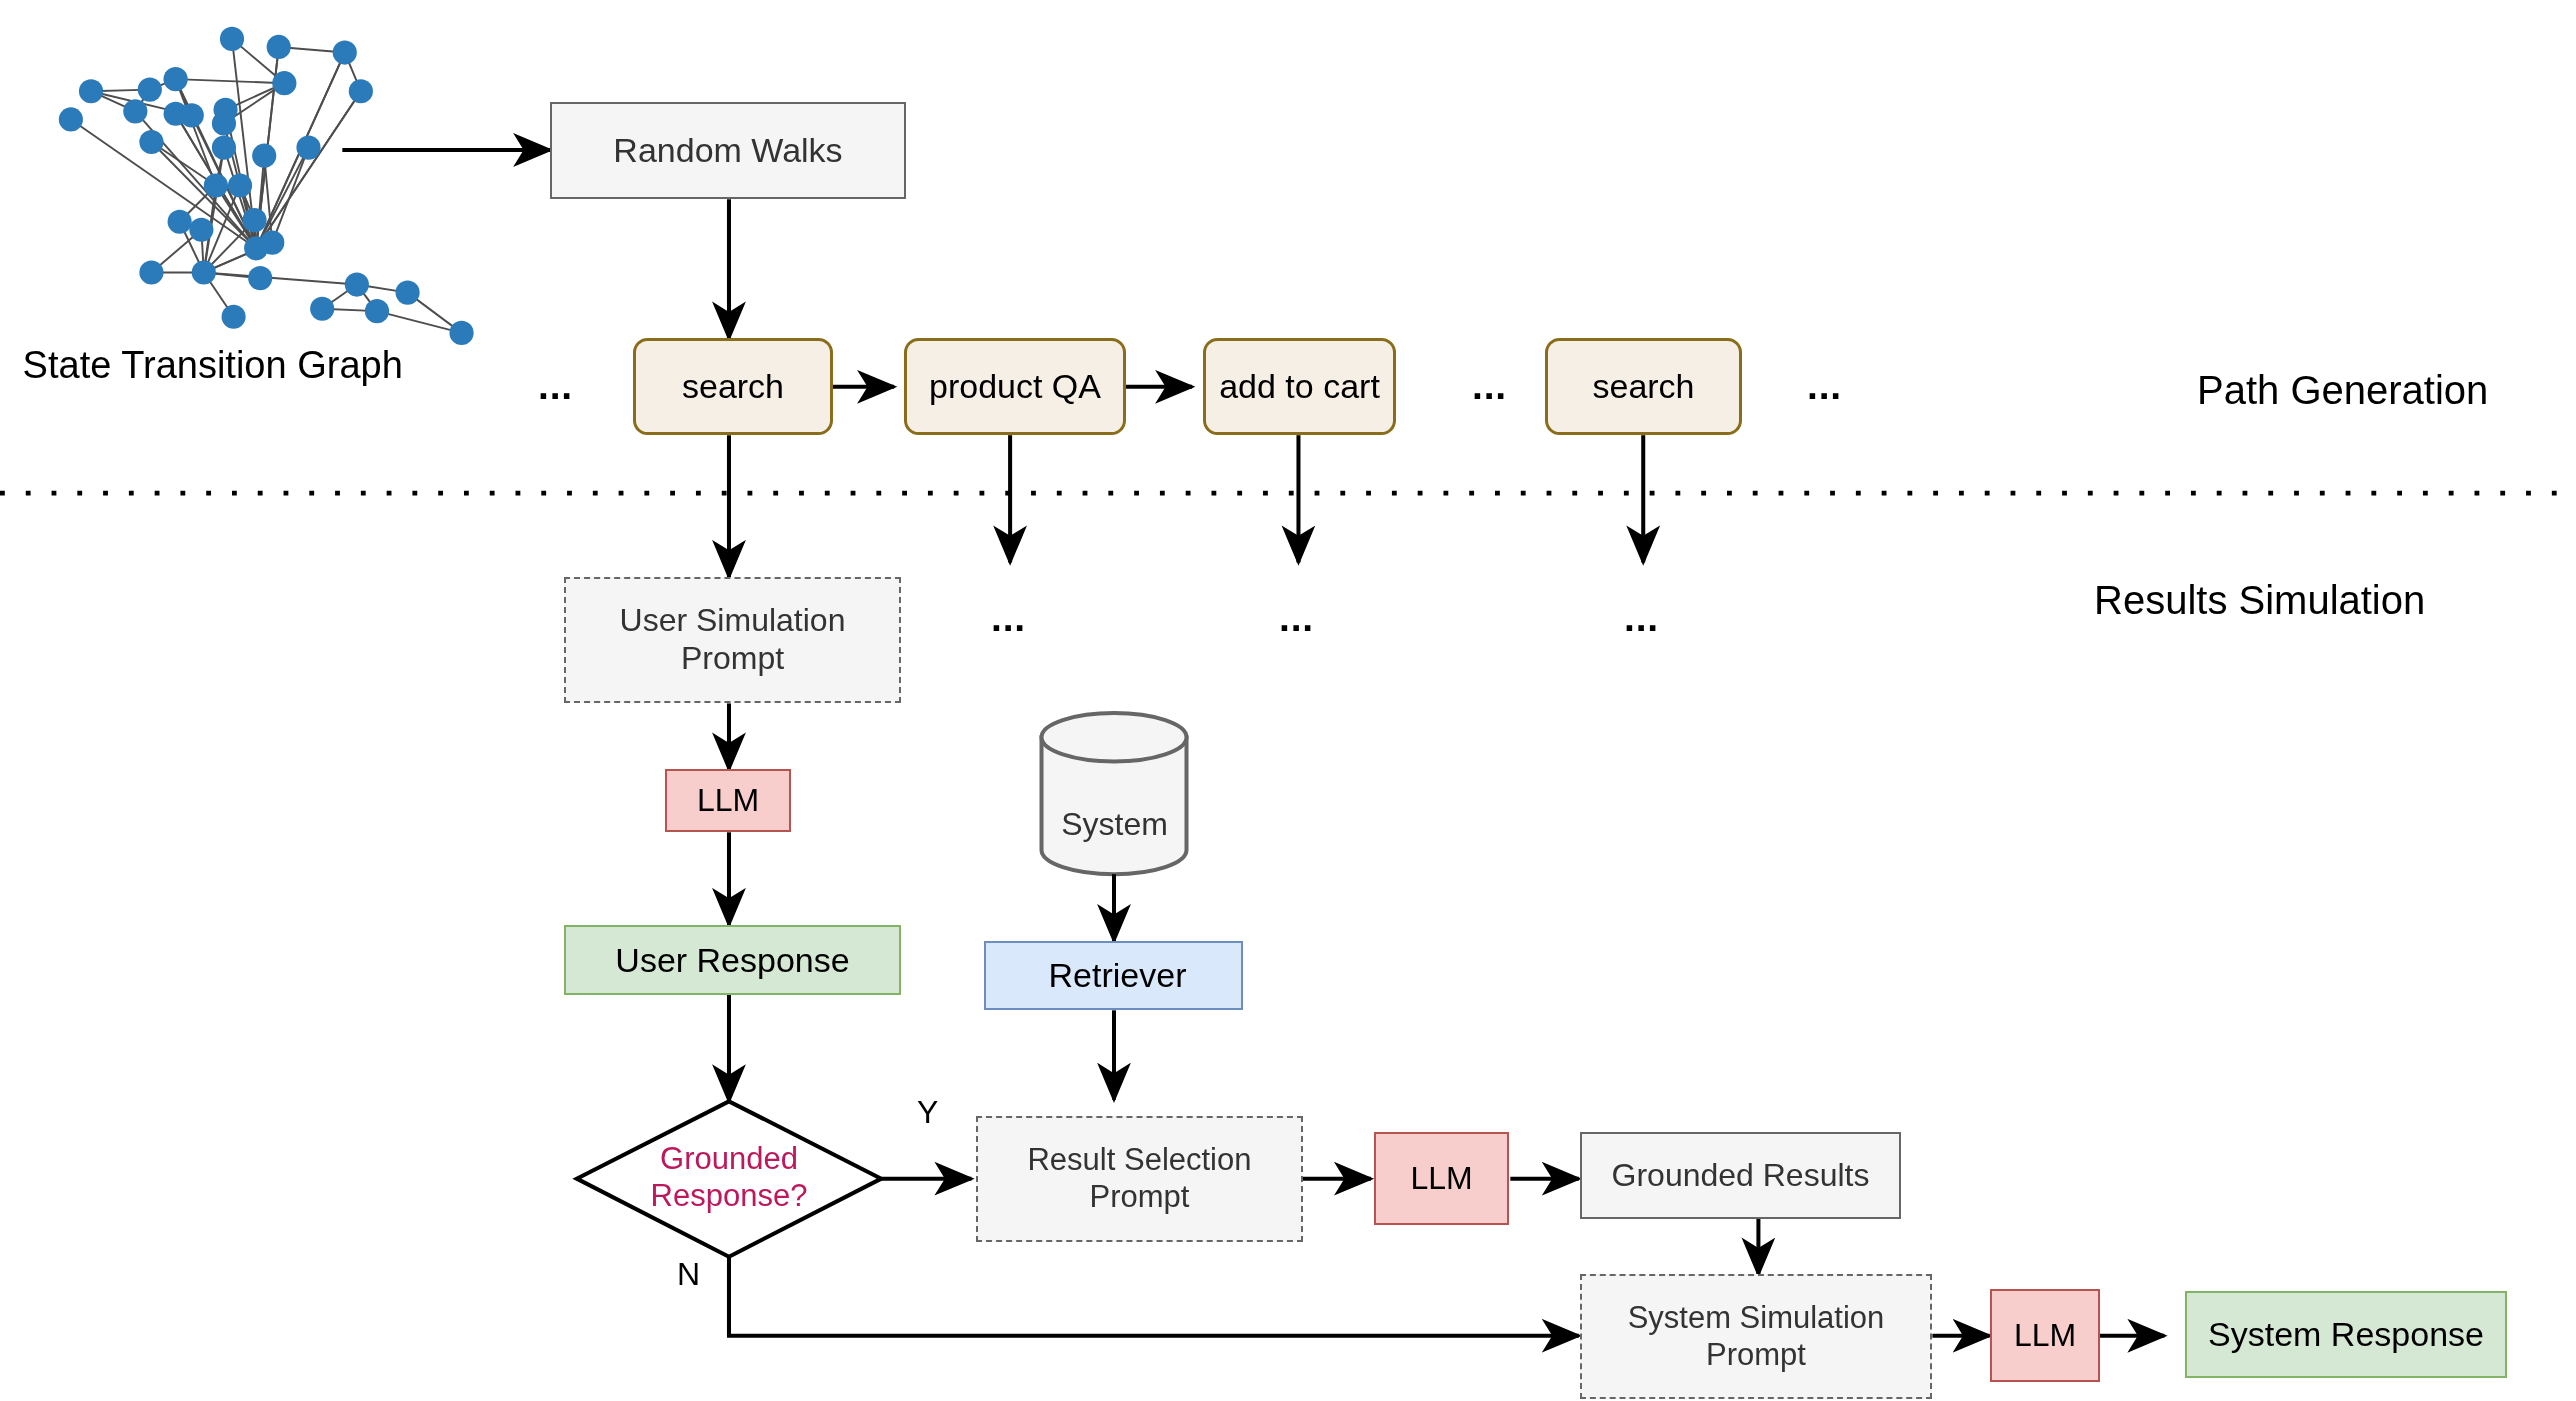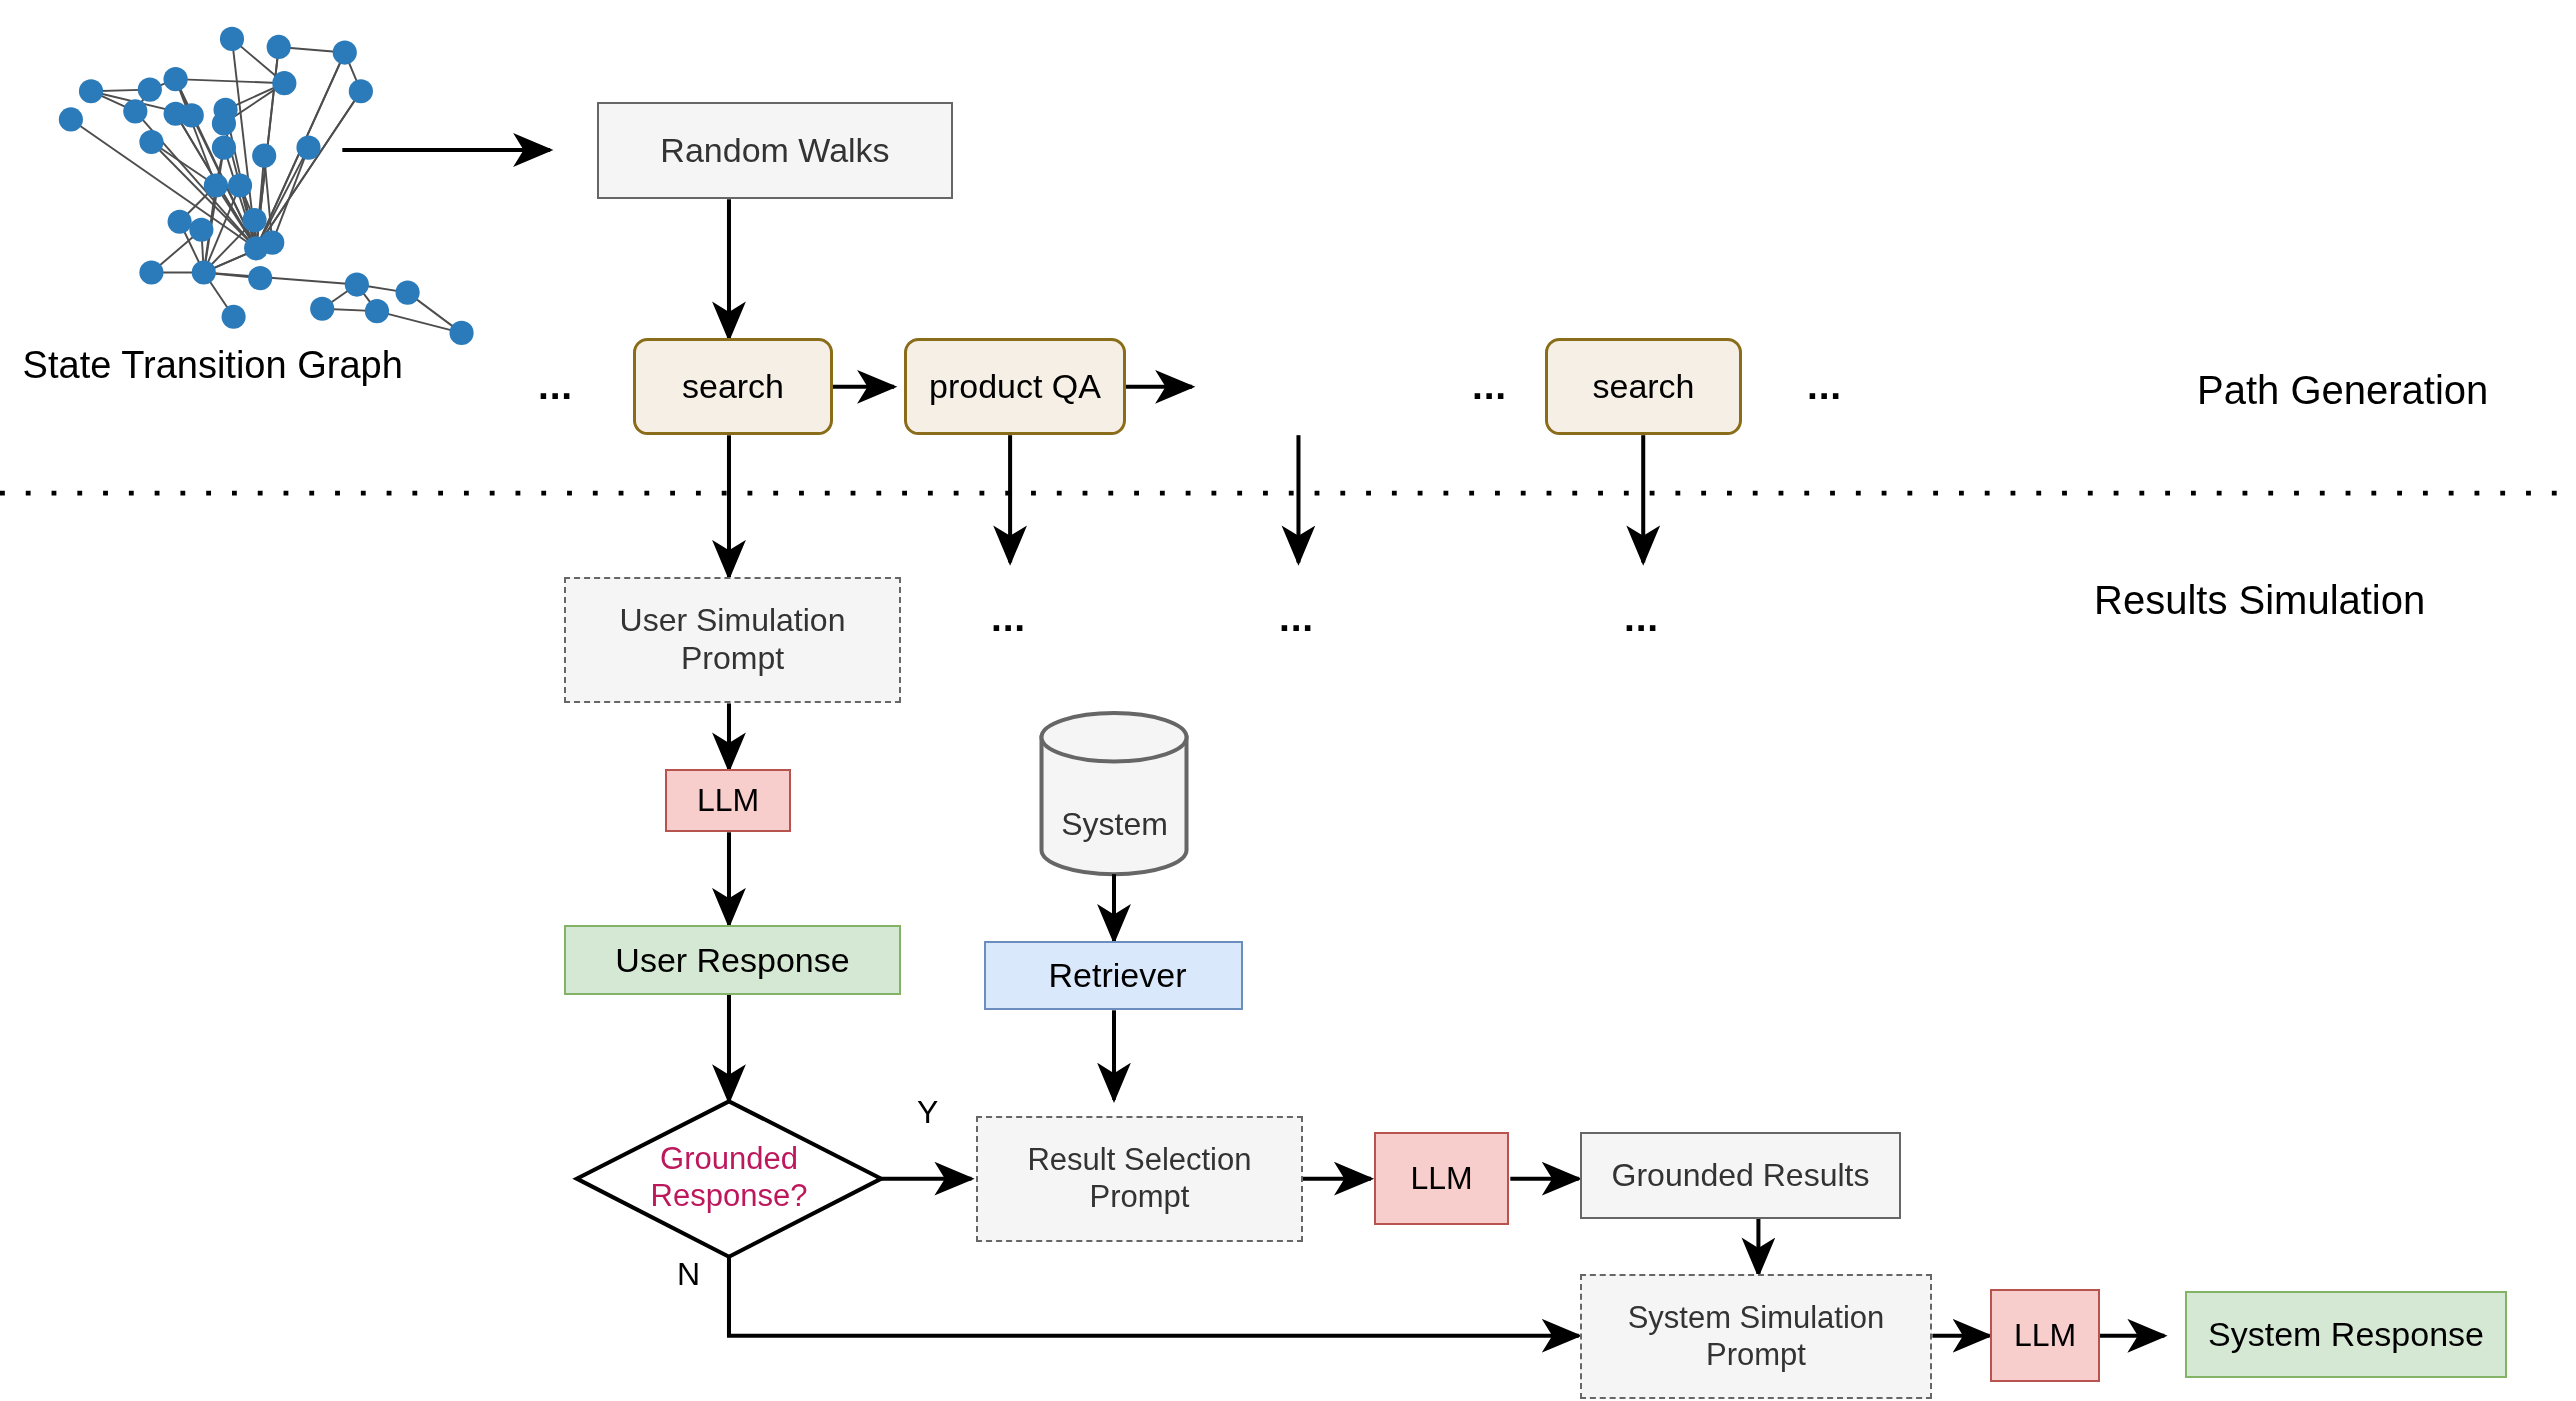--- a/index.html
+++ b/index.html
@@ -265,28 +265,29 @@
     
     <path d="M2183,1513 L2183,1582" stroke="#000" stroke-width="5" fill="none" marker-end="url(#arrow)"></path>
     
     <path d="M2399,1658 L2470,1658" stroke="#000" stroke-width="5" fill="none" marker-end="url(#arrow)"></path>
     
     <path d="M2605,1658 L2687,1658" stroke="#000" stroke-width="5" fill="none" marker-end="url(#arrow)"></path>
   </svg>
 
   <div class="plain-text" style="left:22.6px; top:344px; font-size:38px;">State Transition Graph</div>
 
-  <div class="node n-grey" style="left:550px; top:102px; width:356px; height:97px; font-size:34px;margin-left:47px;">Random Walks</div>
+  <div class="node n-grey" style="left:550px; top:102px; width:356px; height:97px; font-size:34px;">Random Walks</div>
 
   <div class="ellipsis" style="left:538px; top:364px; font-size:39px;">...</div>
 
   <div class="node n-path" style="left:633px; top:338px; width:200px; height:97px; font-size:34px;">search</div>
 
   <div class="node n-path" style="left:904px; top:338px; width:222px; height:97px; font-size:34px;">product QA</div>
 
+  <div class="node n-path" style="left:1203px; top:338px; width:193px; height:97px; font-size:34px;">add to cart</div>
 
   <div class="ellipsis" style="left:1472px; top:364px; font-size:39px;">...</div>
 
   <div class="node n-path" style="left:1545px; top:338px; width:197px; height:97px; font-size:34px;">search</div>
 
   <div class="ellipsis" style="left:1807px; top:364px; font-size:39px;">...</div>
 
   <div class="section-label" style="left:2197px; top:368px; font-size:40px;">Path Generation</div>
 
   <div class="section-label" style="left:2094px; top:578px; font-size:40px;">Results Simulation</div>

